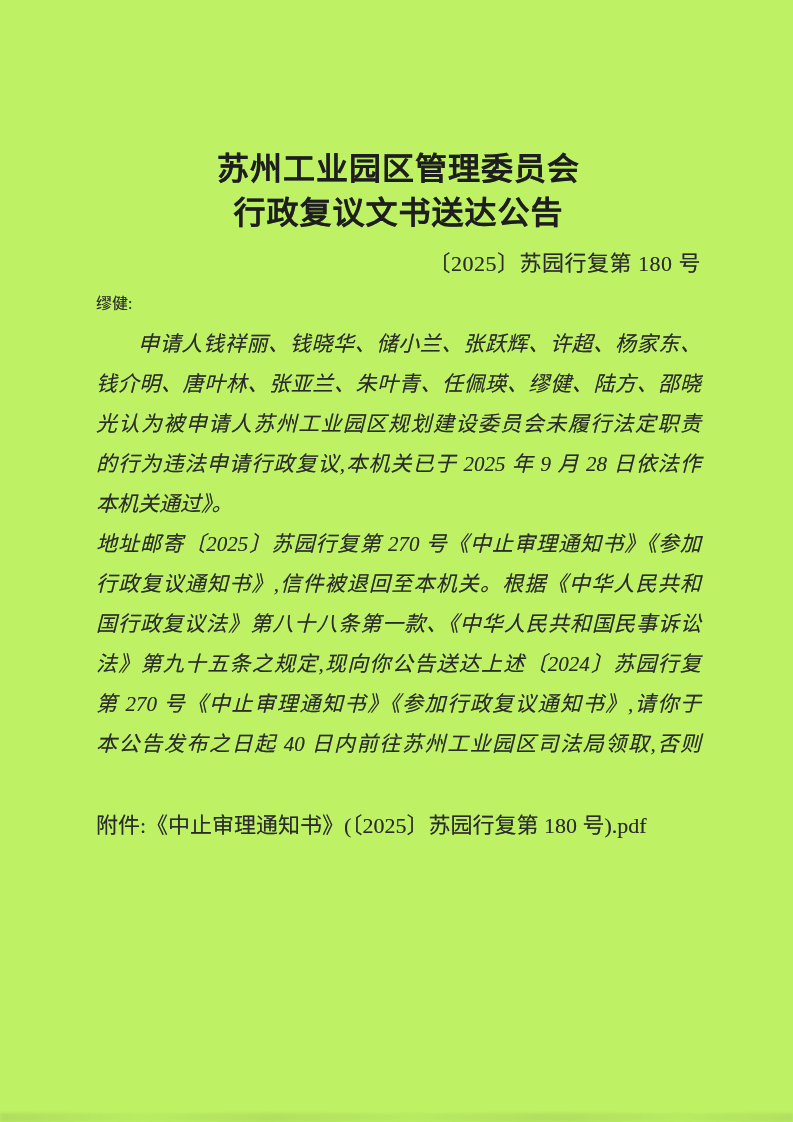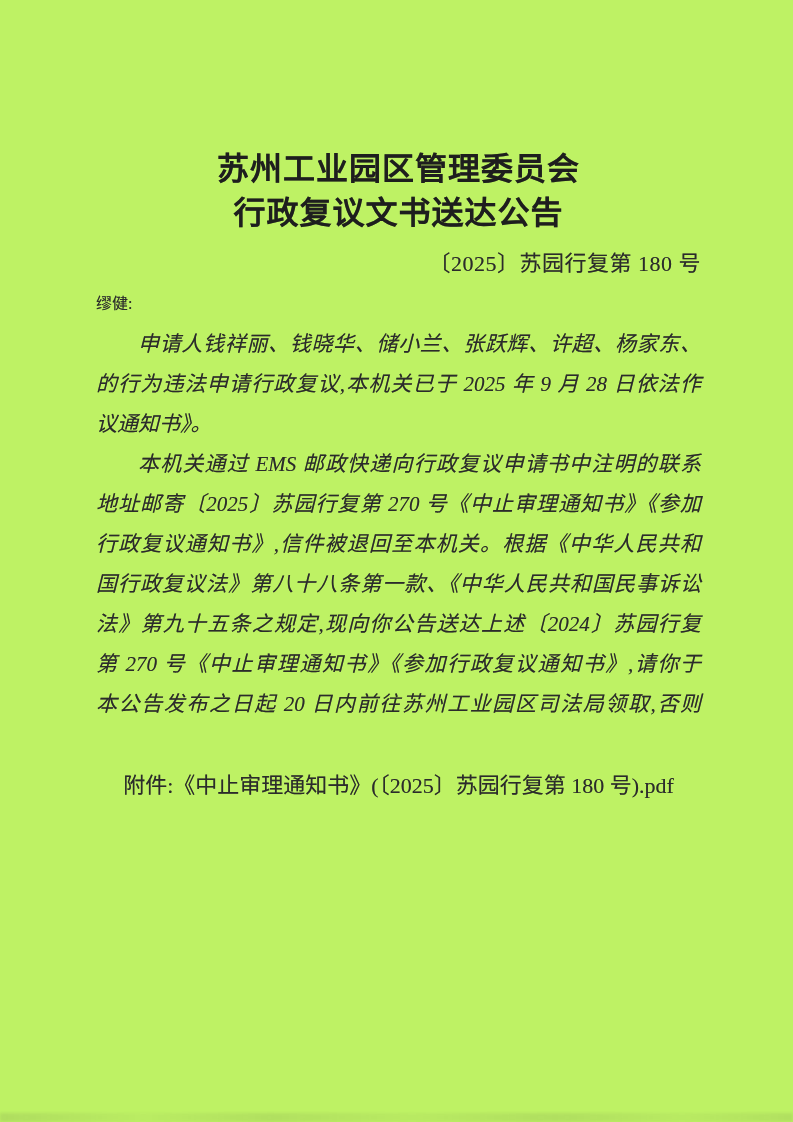--- a/index.html
+++ b/index.html
@@ -54,21 +54,20 @@
     text-align: justify;
     text-align-last: justify;
     text-justify: inter-character;
   }
   .line.indent { text-indent: 2em; }
   .attachment {
     margin-top: 42px;
     font-size: 22px;
     line-height: 40px;
     text-shadow: 0 0 0.4px rgba(43,43,43,0.45);
-    text-align: center;
   }
   
   .scan-smudge-bottom {
     position: absolute;
     left: 0; right: 0; bottom: 0;
     height: 9px;
     background: linear-gradient(90deg,
       rgba(60,60,60,0.14) 0%,
       rgba(60,60,60,0.04) 18%,
       rgba(60,60,60,0.12) 34%,
@@ -90,32 +89,33 @@
       <div>苏州工业园区管理委员会</div>
       <div>行政复议文书送达公告</div>
     </div>
 
     <div class="doc-number">〔2025〕苏园行复第 180 号</div>
 
     <div class="salutation">缪健:</div>
 
     <div class="para">
       <div class="line fill indent">申请人钱祥丽、钱晓华、储小兰、张跃辉、许超、杨家东、</div>
+      <div class="line fill">钱介明、唐叶林、张亚兰、朱叶青、任佩瑛、缪健、陆方、邵晓</div>
+      <div class="line fill">光认为被申请人苏州工业园区规划建设委员会未履行法定职责</div>
       <div class="line fill">的行为违法申请行政复议,本机关已于 2025 年 9 月 28 日依法作</div>
-      <div class="line">议通知书》。</div>
+      <div class="line">本机关通过》。</div>
     </div>
 
     <div class="para">
-      <div class="line fill indent">本机关通过 EMS 邮政快递向行政复议申请书中注明的联系</div>
       <div class="line fill">地址邮寄〔2025〕苏园行复第 270 号《中止审理通知书》《参加</div>
       <div class="line fill">行政复议通知书》,信件被退回至本机关。根据《中华人民共和</div>
       <div class="line fill">国行政复议法》第八十八条第一款、《中华人民共和国民事诉讼</div>
       <div class="line fill">法》第九十五条之规定,现向你公告送达上述〔2024〕苏园行复</div>
       <div class="line fill">第 270 号《中止审理通知书》《参加行政复议通知书》,请你于</div>
-      <div class="line fill">本公告发布之日起 20 日内前往苏州工业园区司法局领取,否则</div>
+      <div class="line fill">本公告发布之日起 40 日内前往苏州工业园区司法局领取,否则</div>
     </div>
 
     <div class="attachment">附件:《中止审理通知书》(〔2025〕苏园行复第 180 号).pdf</div>
 
   </div>
 
   <div class="scan-smudge-bottom"></div>
 </div>
 
 </body></html>

